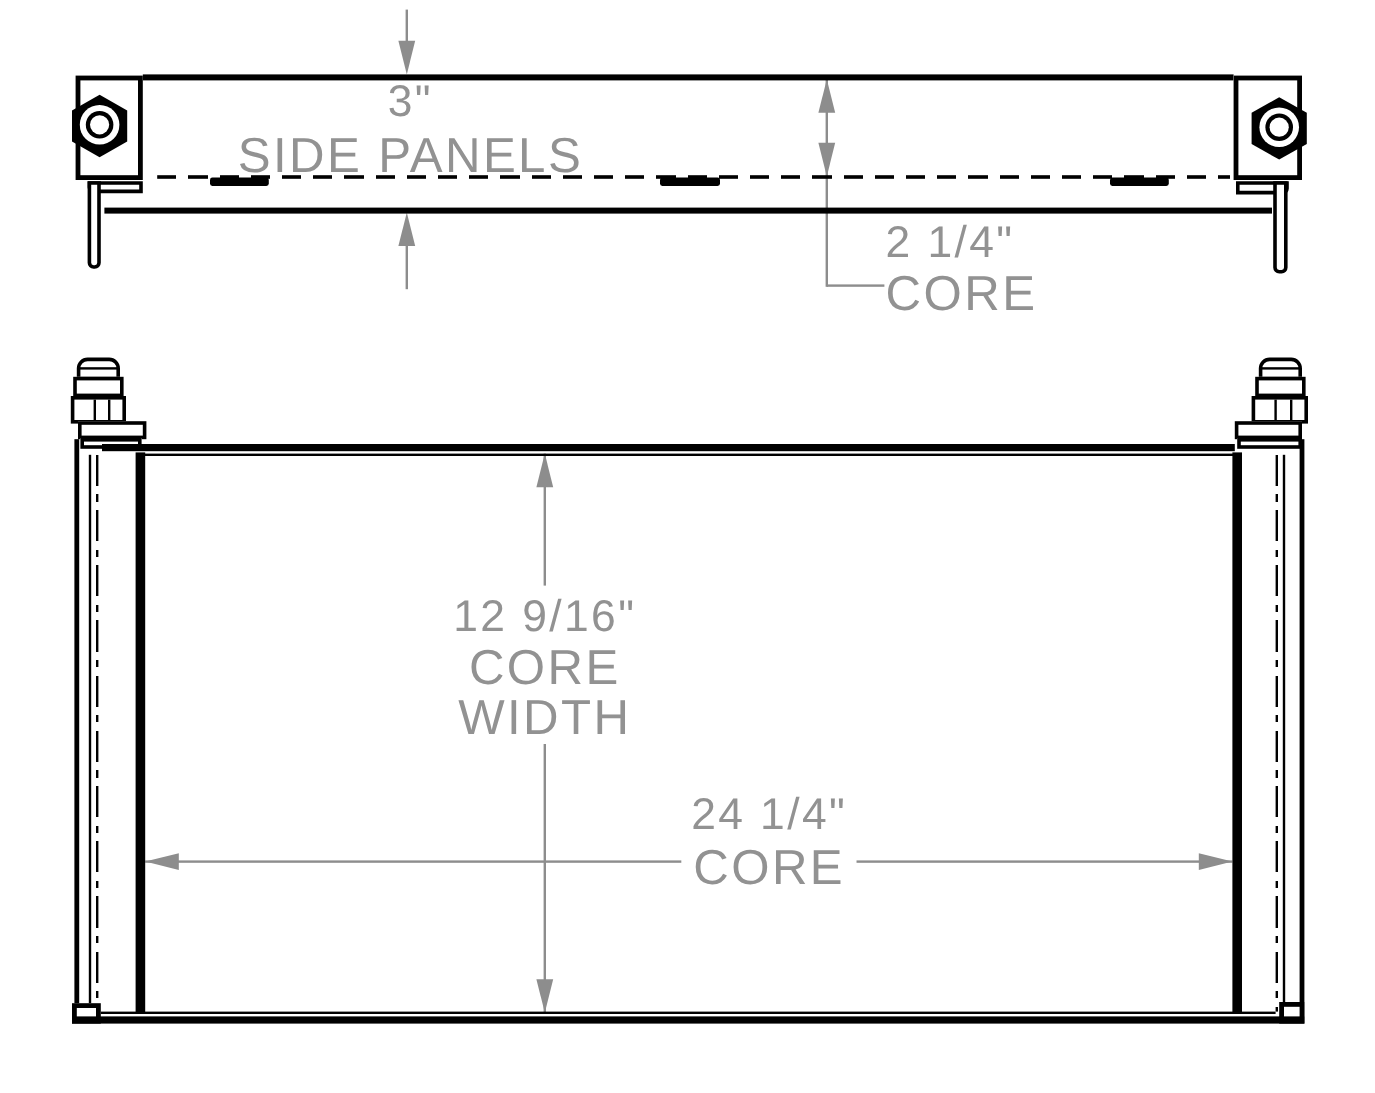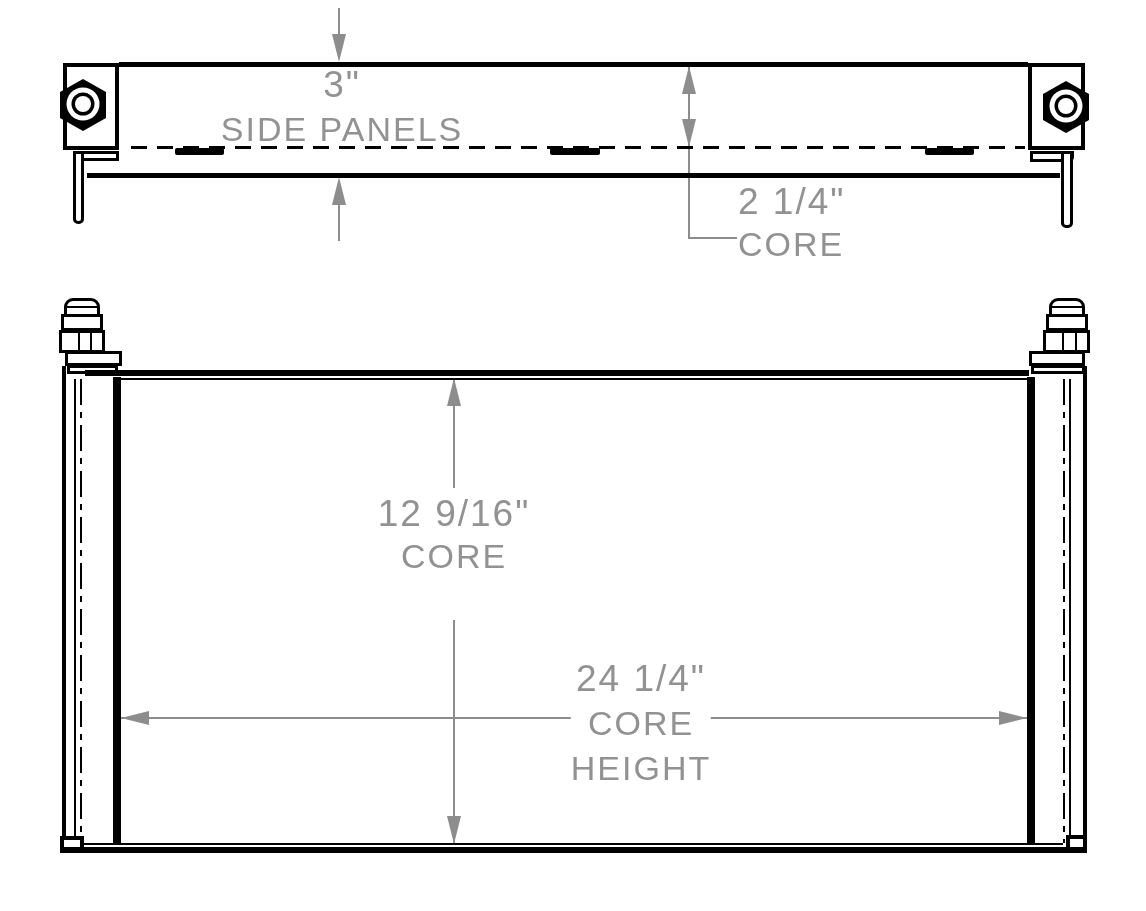--- a/index.html
+++ b/index.html
@@ -9,21 +9,21 @@
   }
   .abs{position:absolute;}
   .ink{background:#000000;}
   .outline{border:3.5px solid #000000;background:#ffffff;box-sizing:border-box;}
   .dim-line{background:#8d8d8d;}
   .dim-text{
     color:#929292;text-align:center;white-space:nowrap;
     letter-spacing:2px;transform:translateX(-50%);
   }
   .dim-text .val{font-size:37px;}
-  .dim-text .word{font-size:34px;}
+  .dim-text .word{font-size:41px;}
   
   .ah{width:0;height:0;border-style:solid;}
   .ah-up{border-width:0 7px 28px 7px;border-color:transparent transparent #8d8d8d transparent;}
   .ah-down{border-width:28px 7px 0 7px;border-color:#8d8d8d transparent transparent transparent;}
   .ah-left{border-width:7px 28px 7px 0;border-color:transparent #8d8d8d transparent transparent;}
   .ah-right{border-width:7px 0 7px 28px;border-color:transparent transparent transparent #8d8d8d;}
   .dashed-h{
     height:3px;background:repeating-linear-gradient(to right,#000 0 16px,transparent 16px 26px);
   }
   .dashdot-v{
@@ -93,25 +93,25 @@
     <div class="abs ah ah-down" style="left:447px;top:816px;"></div>
 
     <div class="abs dim-line" style="left:121px;top:717px;width:455px;height:2px;"></div>
     <div class="abs dim-line" style="left:702px;top:717px;width:325px;height:2px;"></div>
     <div class="abs ah ah-left" style="left:121px;top:711px;"></div>
     <div class="abs ah ah-right" style="left:999px;top:711px;"></div>
 
     <div class="abs dim-text" style="left:454px;top:493px;line-height:42px;">
       <div class="val">12 9/16"</div>
       <div class="word">CORE</div>
+      <div class="word">WIDTH</div>
     </div>
     <div class="abs dim-text" style="left:641px;top:656px;line-height:45px;">
       <div class="val">24 1/4"</div>
       <div class="word" style="background:#ffffff;padding:0 10px;">CORE</div>
-      <div class="word">HEIGHT</div>
     </div>
 
     <div>
       <div class="abs outline" style="left:64px;top:298px;width:36px;height:19px;border-radius:9px 9px 0 0;"></div>
       <div class="abs ink" style="left:66px;top:306px;width:32px;height:2px;"></div>
       <div class="abs outline" style="left:61px;top:314px;width:42px;height:17px;"></div>
       <div class="abs outline" style="left:59px;top:330px;width:46px;height:23px;"></div>
       <div class="abs ink" style="left:78px;top:333px;width:2px;height:17px;"></div>
       <div class="abs ink" style="left:90px;top:333px;width:2px;height:17px;"></div>
       <div class="abs outline" style="left:65px;top:351px;width:57px;height:15px;"></div>

